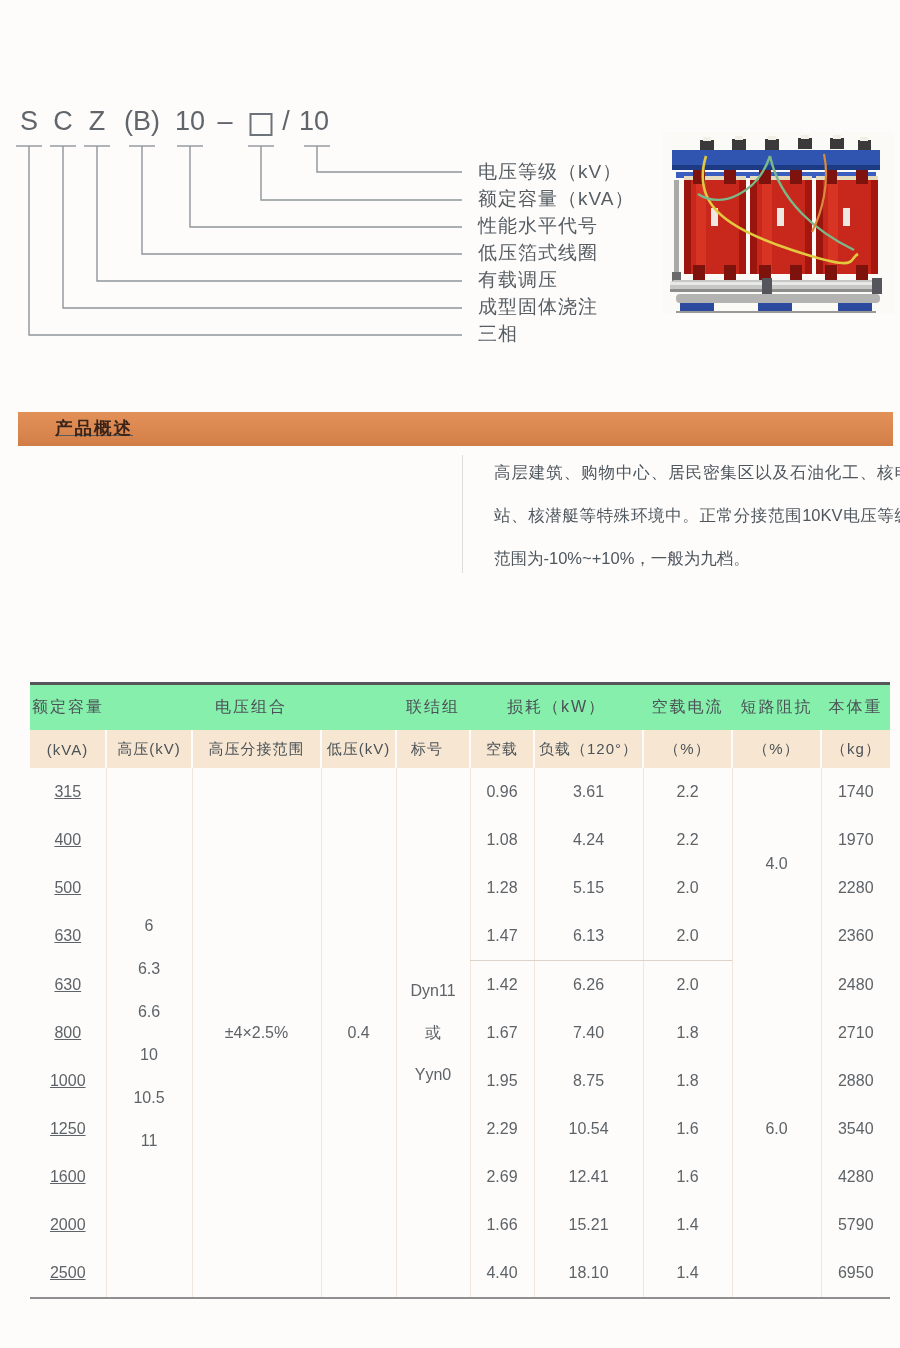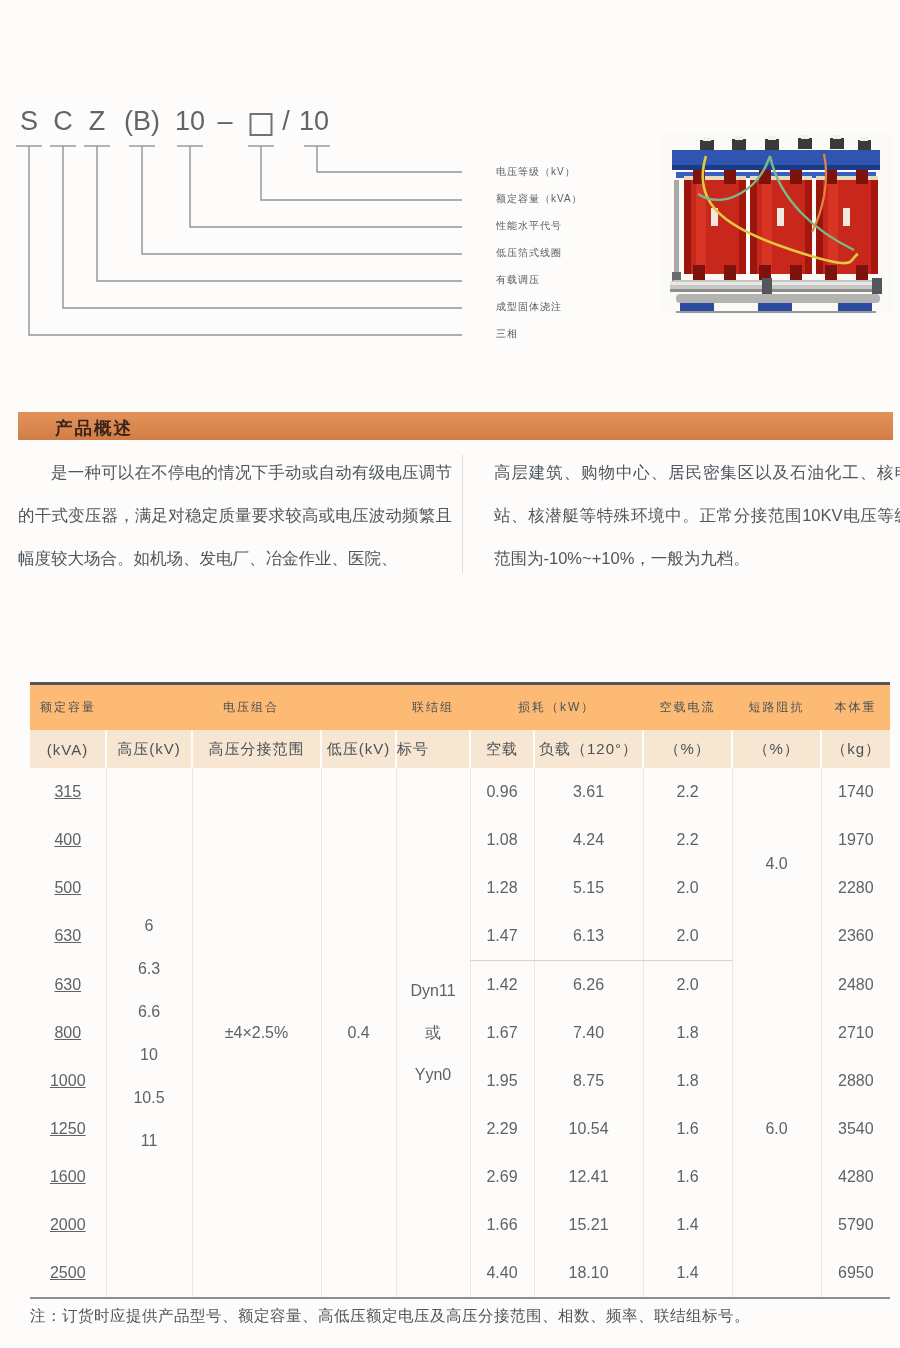--- a/index.html
+++ b/index.html
@@ -10,51 +10,51 @@
     color:#565c62;
   }
   
   .title{position:absolute;left:18px;top:16px;white-space:nowrap;}
   .title .kv{font-size:31px;font-weight:bold;color:#e2813e;letter-spacing:1px;}
   .title .rest{font-size:28px;color:#54595e;letter-spacing:1px;}
   
   .sym{position:absolute;top:106px;font-size:27px;color:#5f656b;transform:translateX(-50%);white-space:nowrap;}
   .blank-box{position:absolute;top:113px;width:19px;height:19px;border:2px solid #6d737a;transform:translateX(-50%);}
   .diagram-lines{position:absolute;left:0;top:100px;}
-  .diag-label{position:absolute;left:496px;height:22px;line-height:22px;font-size:10px;color:#565d63;letter-spacing:1px;white-space:nowrap;}
+  .diag-label{position:absolute;left:478px;height:22px;line-height:22px;font-size:19px;color:#565d63;letter-spacing:1px;white-space:nowrap;}
   
   .photo{position:absolute;left:662px;top:132px;width:232px;height:182px;}
   
-  .bar{position:absolute;left:18px;width:875px;height:28px;
-       background:linear-gradient(180deg,#e29158 0%,#d8854d 70%,#d07c44 100%);}
+  .bar{position:absolute;left:18px;width:875px;height:34px;
+       background:linear-gradient(180deg,#e29158 0%,#d8854d 70%,#d07c44 100%);text-decoration:underline;}
   .bar span{display:block;padding-left:37px;line-height:33px;font-size:17.5px;font-weight:bold;color:#3a241a;letter-spacing:2px;}
   .bar1{top:412px;} .bar2{top:624px;}
   
   .ov-col{position:absolute;top:451px;font-size:16.5px;line-height:43px;color:#4e565e;text-align:justify;}
   .ov-left{left:18px;width:434px;text-indent:2em;}
   .ov-right{left:477px;width:417px;margin-left:17px;}
   .ov-divider{position:absolute;left:462px;top:455px;width:1px;height:118px;background:#dcdcda;}
   
   table.params{position:absolute;left:30px;top:682px;width:860px;
     border-collapse:collapse;table-layout:fixed;
     border-top:3px solid #55555a;border-bottom:2px solid #8f8f91;
     font-size:16px;color:#5d6368;}
   table.params td{padding:0;text-align:center;vertical-align:middle;overflow:hidden;}
-  thead tr.h1 td{height:45px;background:#fdba74;font-size:12px;color:#4b5257;letter-spacing:2px;}
+  thead tr.h1 td{height:45px;background:#86efac;font-size:16px;color:#4b5257;letter-spacing:2px;}
   thead tr.h2 td{height:38px;background:#f7e7d2;border-left:2px solid #fdfcfa;font-size:15px;color:#4b5257;letter-spacing:1px;margin-left:28px;}
   thead tr.h2 td:first-child{border-left:none;}
   tbody td{height:48px;border-left:1px solid #f1e5dc;}
   tbody td:first-child{border-left:none;text-decoration:underline;}
   td.kva{text-align:left;padding-left:28px;}
   td.hv{vertical-align:top;text-align:left;padding-left:20px;padding-top:54px;line-height:43px;}
   td.tap,td.lv{vertical-align:top;padding-top:139px;line-height:42px;}
   td.vg{vertical-align:top;text-align:left;padding-left:14px;padding-top:114px;line-height:42px;}
   td.imp4{vertical-align:top;padding-top:46px;line-height:42px;}
   td.ge{border-bottom:1px solid #ddd2c8;}
-  thead td.vg-h{text-align:left;}
+  thead td.vg-h{text-align:left;padding-left:14px;}
   
   .note{position:absolute;left:30px;top:1306px;font-size:15.5px;color:#4f565c;letter-spacing:0.5px;}
 </style>
 </head>
 <body>
 
 <div class="page">
 
 
   <div>
@@ -179,21 +179,20 @@
       <rect x="18" y="171" width="34" height="9"></rect>
         <rect x="96" y="171" width="34" height="9"></rect>
         <rect x="176" y="171" width="34" height="9"></rect>
     </g>
     <rect x="14" y="179" width="200" height="2" fill="#9a9a98"></rect>
   </svg>
 
   <div class="bar bar1">
     <span>产品概述</span>
   </div>
-  <div class="ov-col ov-left">是一种可以在不停电的情况下手动或自动有级电压调节的干式变压器，满足对稳定质量要求较高或电压波动频繁且幅度较大场合。如机场、发电厂、冶金作业、医院、</div>
   <div class="ov-divider"></div>
   <div class="ov-col ov-right">高层建筑、购物中心、居民密集区以及石油化工、核电站、核潜艇等特殊环境中。正常分接范围10KV电压等级范围为-10%~+10%，一般为九档。</div>
 
 
   <table class="params">
     <colgroup>
       <col style="width:76px">
         <col style="width:86px">
         <col style="width:129px">
         <col style="width:75px">
@@ -318,15 +317,14 @@
       <tr>
         <td class="kva">2500</td>
         <td>4.40</td>
         <td>18.10</td>
         <td>1.4</td>
         <td>6950</td>
       </tr>
     </tbody>
   </table>
 
-  <div class="note">注：订货时应提供产品型号、额定容量、高低压额定电压及高压分接范围、相数、频率、联结组标号。</div>
 
 </div>
 
 </body></html>

